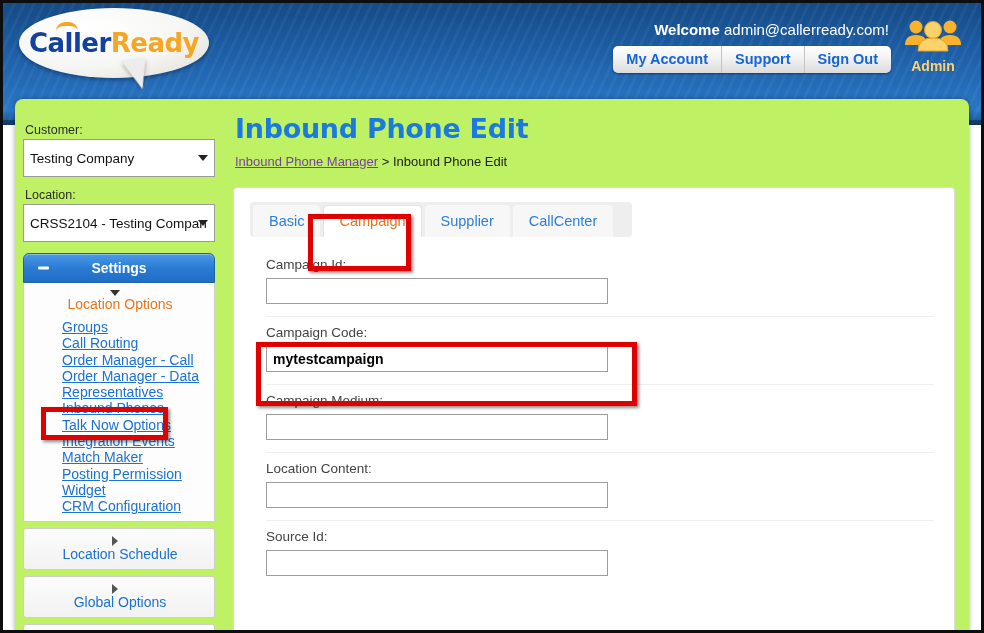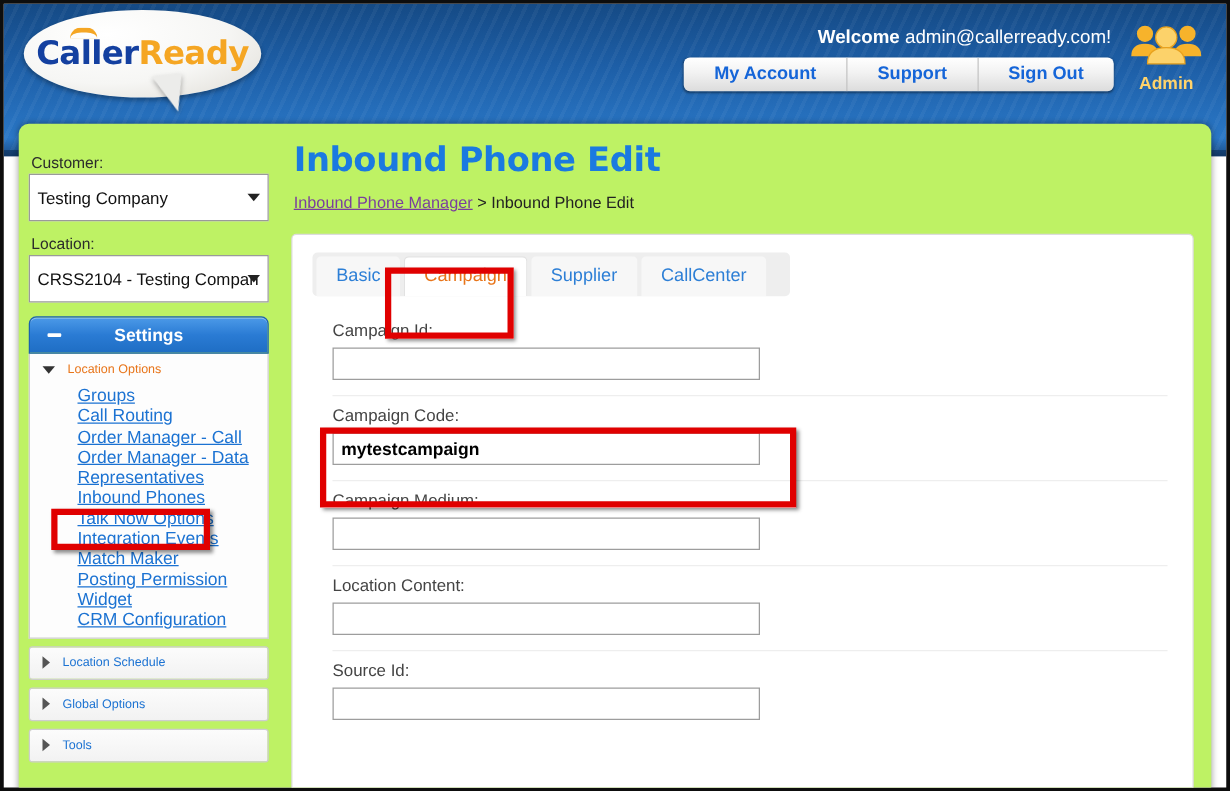--- a/index.html
+++ b/index.html
@@ -84,21 +84,21 @@
   .welcome b { font-weight: bold; }
   .navbtns {
     position: absolute; right: 90px; top: 43px;
     display: flex;
     border-radius: 5px;
     overflow: hidden;
     background: linear-gradient(to bottom, #ffffff 0%, #f2f2f2 45%, #dcdcdc 100%);
     box-shadow: 0 1px 2px rgba(0,0,0,.45);
   }
   .navbtn {
-    padding: 5px 24px 6px;
+    padding: 5px 13px 6px;
     font-size: 14.5px; font-weight: bold;
     color: #1565d8;
     border-right: 1px solid #c3c3c3;
     cursor: pointer;
     white-space: nowrap;
   }
   .navbtn:last-child { border-right: none; }
 
   .adminbox { position: absolute; right: 12px; top: 14px; width: 72px; text-align: center; }
   .admin-icon { position: relative; height: 40px; }
@@ -165,22 +165,23 @@
 
   .sec-box {
     width: 192px;
     border: 1px solid #cdcdcd;
     border-top: none;
     background: #fdfdfd;
   }
   .sec-head {
     display: flex; align-items: center;
     padding: 7px 8px 7px 10px;
-    font-size: 10px;
-    cursor: pointer;
+    font-size: 14px;
+    cursor: pointer;
+    flex-direction: column;
   }
   .sec-head.open { color: #e8751a; }
   .sec-head.closed { color: #1b72d2; }
   .tri-down {
     width: 0; height: 0;
     border-left: 5px solid transparent;
     border-right: 5px solid transparent;
     border-top: 6px solid #333;
     margin-right: 10px;
   }

